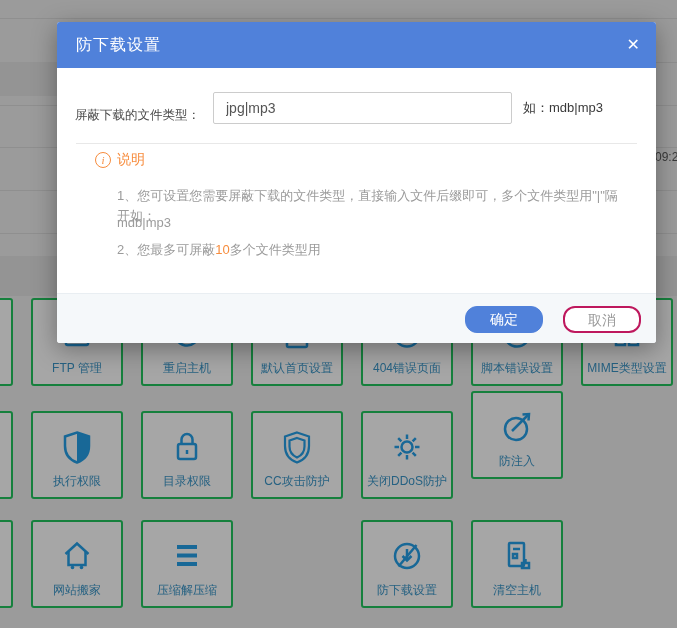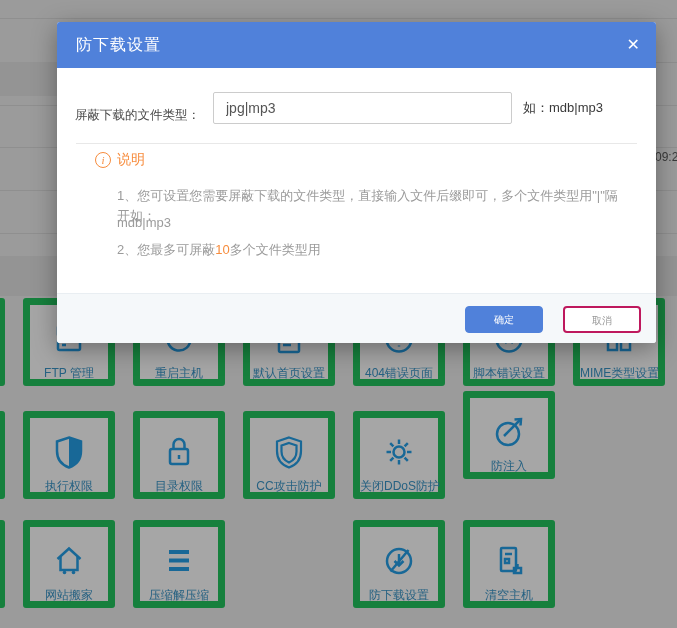--- a/index.html
+++ b/index.html
@@ -8,21 +8,21 @@
   .screen { position:relative; width:677px; height:628px; background:#efefef; overflow:hidden; }
 
   
   .page { position:absolute; inset:0; background:#efefef; }
   .bg-line { position:absolute; left:0; right:0; height:1px; background:#dcdcdc; }
   .bg-cell-dark { position:absolute; left:0; top:62px; width:57px; height:34px; background:#e3e3e3; }
   .bg-band { position:absolute; left:0; top:256px; width:677px; height:40px; background:#e4e4e4; }
   .bg-timestamp { position:absolute; left:655px; top:150px; width:40px; font-size:12px; color:#5a5a5a; white-space:nowrap; }
 
   .tile { position:absolute; width:92px; height:88px; background:#ffffff;
-          border:7px solid #22c55e; border-radius:3px; }
+          border:2px solid #22c55e; border-radius:3px;margin-left:8px; }
   .tile-icon { position:absolute; top:16px; left:50%; transform:translateX(-50%);
                width:36px; height:36px; color:#25a0e8; }
   .tile-icon svg { width:36px; height:36px; display:block; }
   .tile-label { position:absolute; top:60px; left:0; width:100%; text-align:center;
                 font-size:12px; color:#3b96c8; white-space:nowrap; }
 
   
   .overlay { position:absolute; inset:0; background:rgba(0,0,0,0.35); }
 
   
@@ -52,22 +52,22 @@
                font-style:italic; font-family:"Liberation Serif",serif; }
   .note-heading { position:absolute; left:60px; top:129px; font-size:14px; color:#f78c3d; }
   .note-line { position:absolute; left:60px; font-size:13px; color:#9b9b9b; line-height:20px; }
   .note-line1 { top:164px; width:510px; }
   .note-line2 { top:191px; }
   .note-line3 { top:218px; }
   .note-highlight { color:#f78c3d; }
 
   .modal-footer { position:absolute; left:0; bottom:0; width:100%; height:50px;
                   background:#f5f8fa; border-top:1px solid #e9eef2; border-radius:0 0 3px 3px; }
-  .btn { position:absolute; top:12px; width:78px; height:27px; border-radius:4px;
-         font-size:10px; cursor:pointer; font-family:inherit; line-height:25px; text-align:center; }
+  .btn { position:absolute; top:12px; width:78px; height:27px; border-radius:12px;
+         font-size:14px; cursor:pointer; font-family:inherit; line-height:25px; text-align:center; }
   .btn-confirm { left:408px; background:#5081da; border:1px solid #5081da; color:#ffffff; }
   .btn-cancel { left:506px; background:#ffffff; border:2px solid #be185d; color:#999999; }
 </style>
 </head>
 <body>
 
 <div class="screen">
 
   <div class="page">
     <div class="bg-line" style="top:18px"></div>

